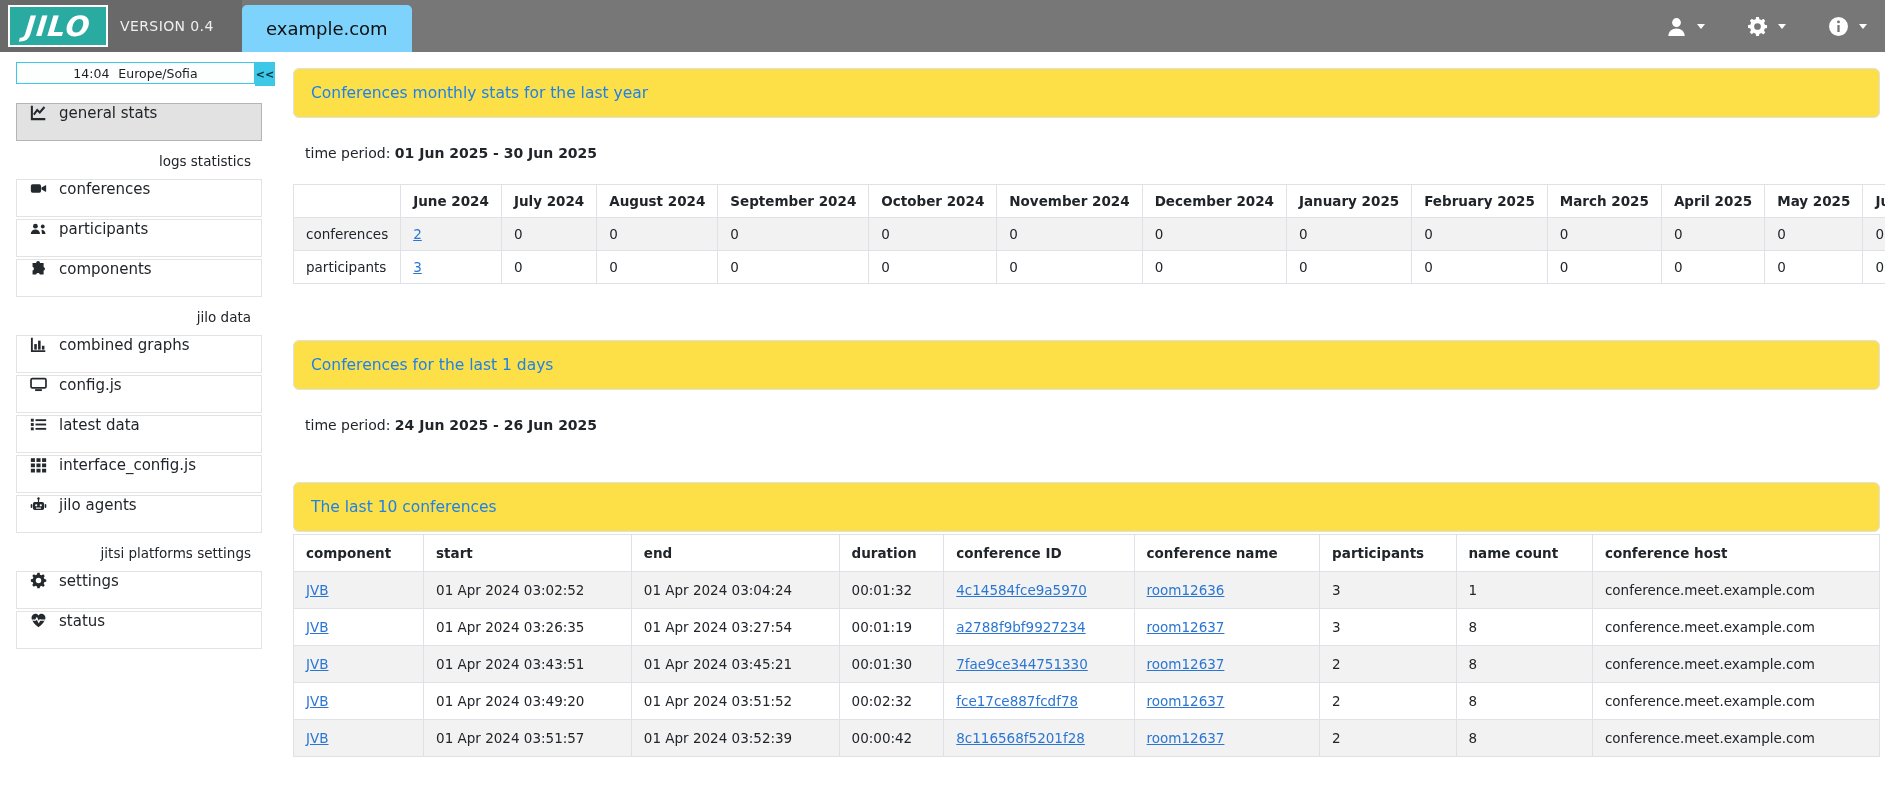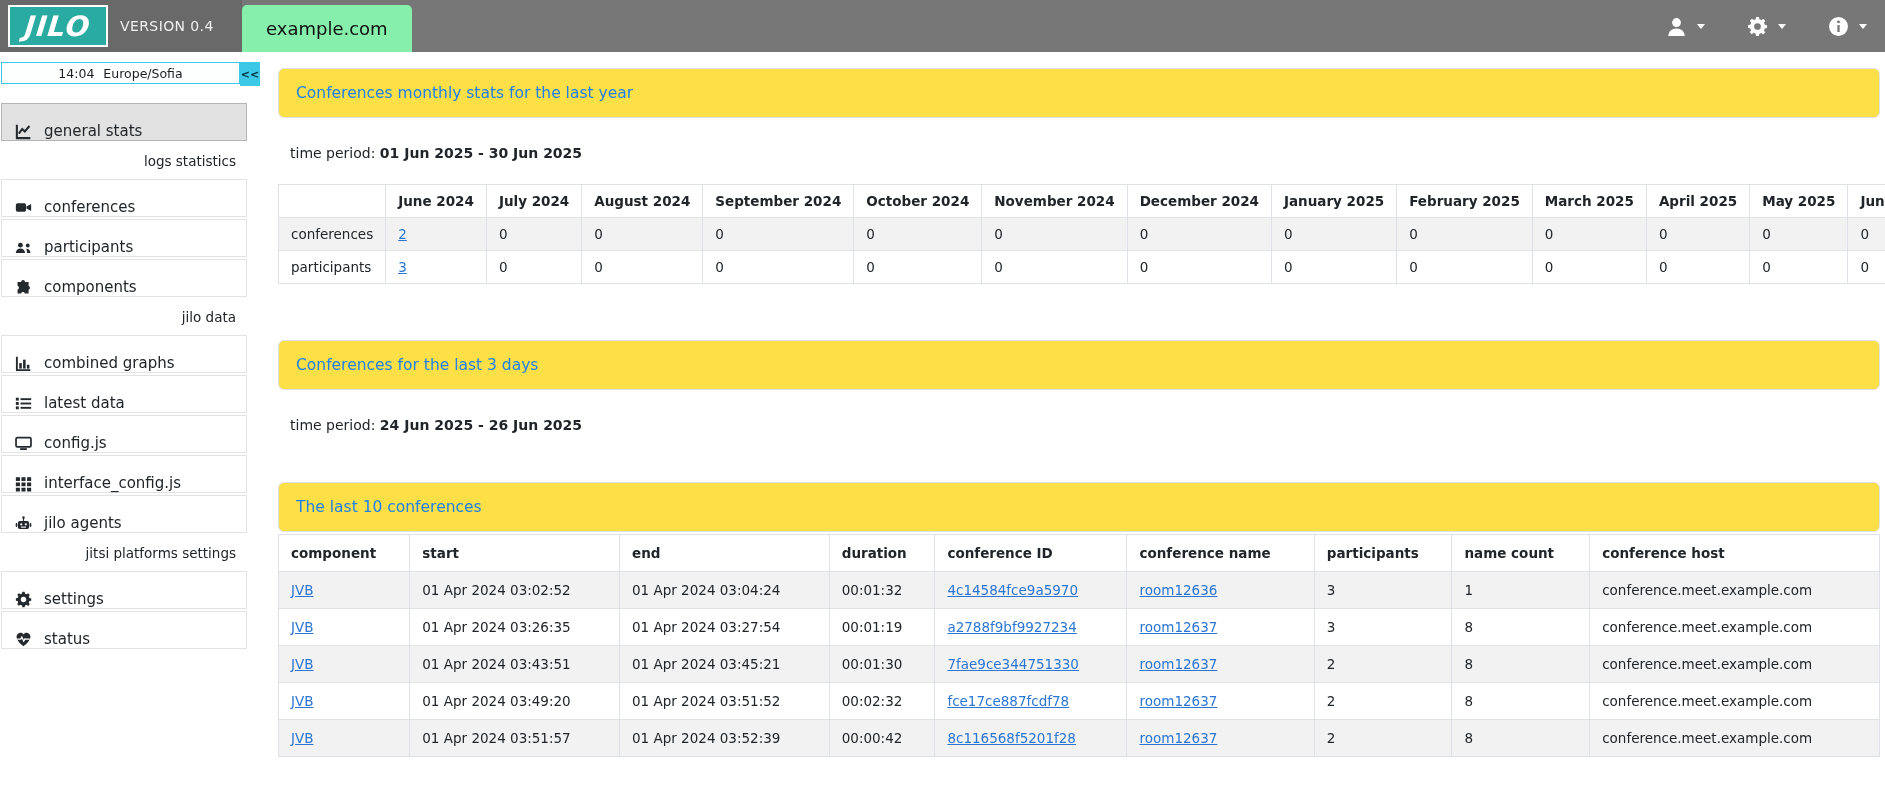--- a/index.html
+++ b/index.html
@@ -8,33 +8,33 @@
     width:1885px; height:809px; overflow:hidden;
     font-family:"DejaVu Sans","Liberation Sans",sans-serif;
     color:#212529; background:#fff; font-size:14px;
   }
   
   .topbar { position:relative; height:52px; background:#777777; }
   .topbar-left { position:absolute; left:0; top:0; width:242px; height:52px; background:#696969; display:flex; align-items:center; }
   .logo-box { margin-left:8px; width:100px; height:42px; background:#2aaba1; border:2px solid #fff; display:flex; align-items:center; justify-content:center; }
   .logo-text { color:#fff; font-size:28px; font-weight:bold; font-style:italic; letter-spacing:1px; transform:skew(-6deg); }
   .version { color:#efefef; font-size:14px; margin-left:12px; letter-spacing:.4px; white-space:nowrap; }
-  .site-tab { position:absolute; left:242px; top:5px; height:47px; background:#86efac; border:none; border-radius:5px 5px 0 0; display:flex; align-items:center; padding:16px 24px; font-size:18px; color:#101010; cursor:pointer; font-family:inherit; }
+  .site-tab { position:absolute; left:242px; top:5px; height:47px; background:#7dd3fc; border:none; border-radius:5px 5px 0 0; display:flex; align-items:center; padding:16px 24px; font-size:18px; color:#101010; cursor:pointer; font-family:inherit; }
   .topbar-right { position:absolute; right:18px; top:0; height:52px; display:flex; align-items:center; gap:42px; }
   .menu-btn { display:flex; align-items:center; gap:10px; background:none; border:none; color:#fff; cursor:pointer; padding:0; }
   .mi svg { width:21px; height:21px; display:block; }
   .caret { width:0; height:0; border-left:4.5px solid transparent; border-right:4.5px solid transparent; border-top:5px solid #fff; }
   
-  .layout { display:flex; height:757px; }
+  .layout { display:flex; height:757px;padding-left:15px; }
   .sidebar { flex:0 0 250px; width:250px; }
   .clock-row { display:flex; margin:10px 0 17px 1px; width:259px; }
   .clock { flex:1; height:22px; border:1px solid #3cc8e6; background:#fdffff; display:flex; align-items:center; justify-content:center; gap:9px; font-size:12.5px; color:#1b1f22; }
   .collapse-btn { width:20px; height:24px; border:none; background:#3cc8e6; color:#06303d; font-weight:bold; font-size:11px; padding:0; cursor:pointer; font-family:inherit; }
   .side-section-label { text-align:right; padding-right:14px; font-size:13.5px; margin:12px 0 10px; color:#212529; }
-  .side-item { width:246px; height:38px; border:1px solid #e3e3e3; background:#fff; margin:0 0 2px 1px; display:flex; align-items:flex-end; gap:11px; padding-left:11px; font-size:15px; cursor:pointer; color:#212529; }
+  .side-item { width:246px; height:38px; border:1px solid #e3e3e3; background:#fff; margin:0 0 2px 1px; display:flex; align-items:flex-start; gap:11px; padding-left:11px; font-size:15px; cursor:pointer; color:#212529; }
   .side-item.active { background:#e2e2e2; border-color:#b5b5b5; }
   .side-item .icon { width:20px; display:flex; justify-content:center; color:#24292e; }
   .icon svg { width:17px; height:17px; display:block; }
   
   main { flex:1; padding:16px 5px 0 28px; overflow:hidden; }
   .card-head { height:50px; border:1px solid #dee2e6; border-radius:6px; background:#fde047; display:flex; align-items:center; padding-left:17px; }
   .card-title { color:#1e80e8; font-size:15.5px; cursor:pointer; }
   .time-line { margin:27px 0 23px 12px; font-size:14px; }
   .time-line b { font-weight:bold; }
   .empty-msg { margin:22px 0 0 12px; font-size:14.5px; }
@@ -148,40 +148,40 @@
               <rect x="5" y="9.5" width="3" height="6.5" fill="currentColor"></rect>
               <rect x="9.5" y="5.5" width="3" height="10.5" fill="currentColor"></rect>
               <rect x="14" y="11.5" width="3" height="4.5" fill="currentColor"></rect>
             </svg>
           </span>
           <span>combined graphs</span>
         </div>
         <div class="side-item">
           <span class="icon">
             <svg viewBox="0 0 20 20">
+              <rect x="1.2" y="3" width="17.6" height="11" rx="1.6" fill="none" stroke="currentColor" stroke-width="2"></rect>
+              <rect x="6" y="15.5" width="8" height="2.2" fill="currentColor"></rect>
+            </svg>
+          </span>
+          <span>config.js</span>
+        </div>
+        <div class="side-item">
+          <span class="icon">
+            <svg viewBox="0 0 20 20">
               <g fill="currentColor">
                 <rect x="1" y="3.2" width="3.4" height="3.4"></rect>
                 <rect x="1" y="8.3" width="3.4" height="3.4"></rect>
                 <rect x="1" y="13.4" width="3.4" height="3.4"></rect>
                 <rect x="6.5" y="3.8" width="12.5" height="2.2"></rect>
                 <rect x="6.5" y="8.9" width="12.5" height="2.2"></rect>
                 <rect x="6.5" y="14" width="12.5" height="2.2"></rect>
               </g>
             </svg>
           </span>
           <span>latest data</span>
-        </div>
-        <div class="side-item">
-          <span class="icon">
-            <svg viewBox="0 0 20 20">
-              <rect x="1.2" y="3" width="17.6" height="11" rx="1.6" fill="none" stroke="currentColor" stroke-width="2"></rect>
-              <rect x="6" y="15.5" width="8" height="2.2" fill="currentColor"></rect>
-            </svg>
-          </span>
-          <span>config.js</span>
         </div>
         <div class="side-item">
           <span class="icon">
             <svg viewBox="0 0 20 20">
               <g fill="currentColor">
                 <rect x="1" y="2.6" width="4.8" height="4.4"></rect>
                 <rect x="7.6" y="2.6" width="4.8" height="4.4"></rect>
                 <rect x="14.2" y="2.6" width="4.8" height="4.4"></rect>
                 <rect x="1" y="8.8" width="4.8" height="4.4"></rect>
                 <rect x="7.6" y="8.8" width="4.8" height="4.4"></rect>
@@ -292,21 +292,21 @@
               <td>0</td>
               <td>0</td>
               <td>0</td>
             </tr>
           </tbody>
         </table>
     </section>
 
     <section class="sec2">
       <div class="card-head">
-        <span class="card-title">Conferences for the last 3 days</span>
+        <span class="card-title">Conferences for the last 1 days</span>
       </div>
       <div class="time-line">
         <span>time period:</span>
         <b>24 Jun 2025 - 26 Jun 2025</b>
       </div>
     </section>
 
     <section class="sec3">
       <div class="card-head">
         <span class="card-title">The last 10 conferences</span>

